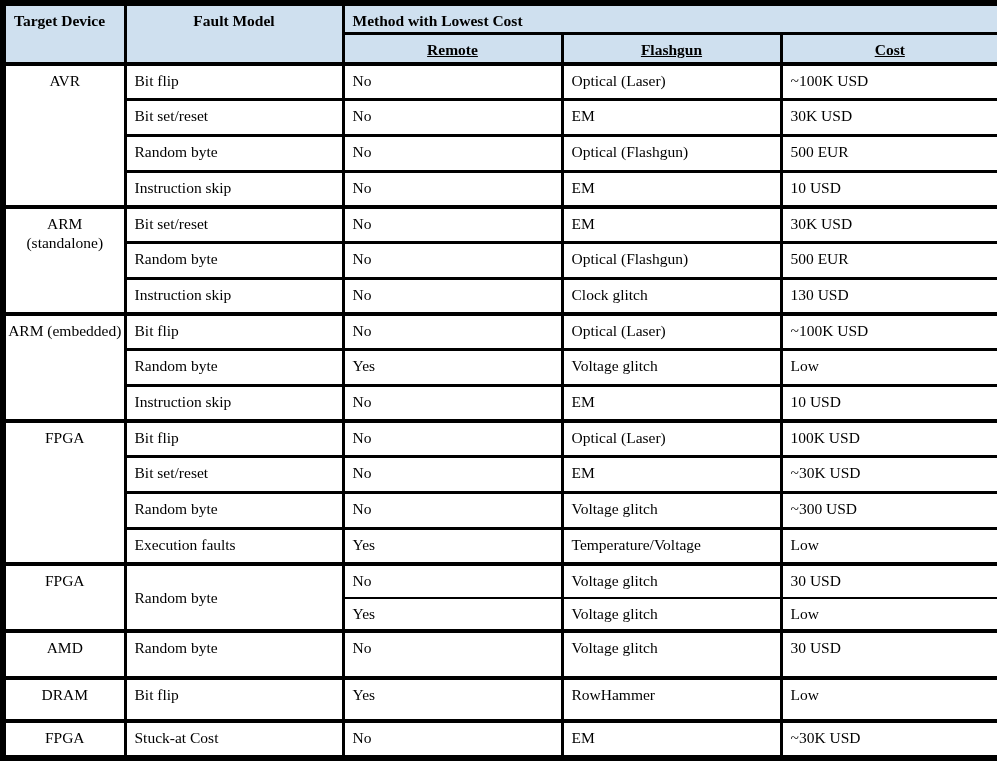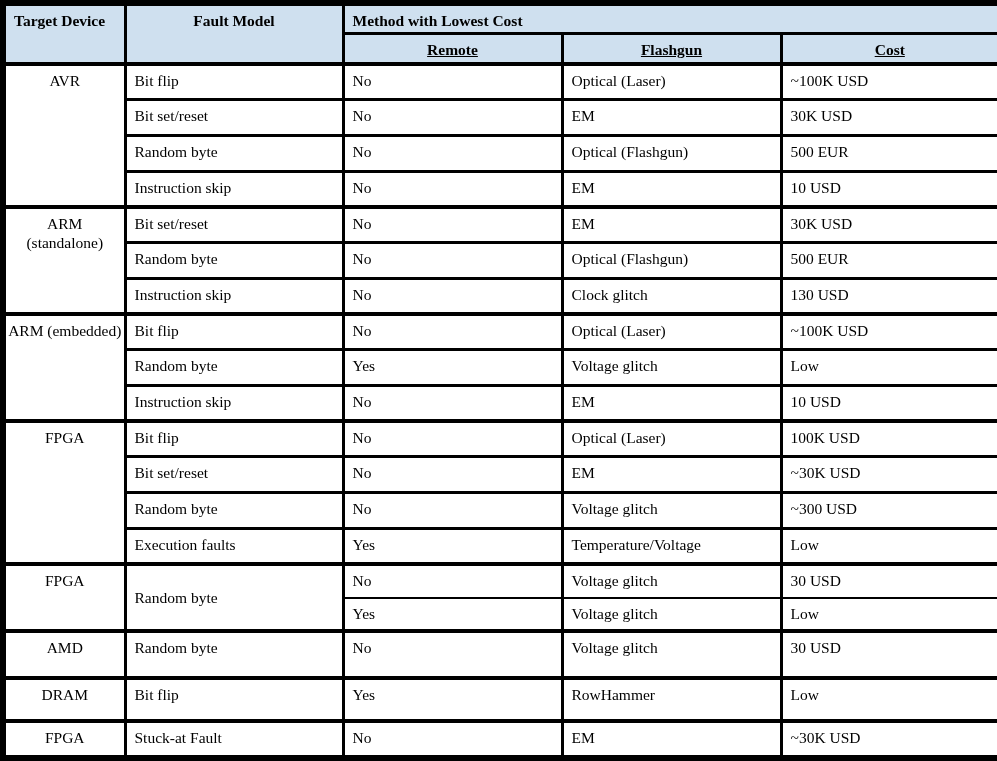--- a/index.html
+++ b/index.html
@@ -210,20 +210,20 @@
       <tr class="rdrm group-start">
         <td class="device">DRAM</td>
         <td>Bit flip</td>
         <td>Yes</td>
         <td>RowHammer</td>
         <td>Low</td>
       </tr>
 
       <tr class="rtrn group-start">
         <td class="device">FPGA</td>
-        <td>Stuck-at Fault</td>
+        <td>Stuck-at Cost</td>
         <td>No</td>
         <td>EM</td>
         <td>~30K USD</td>
       </tr>
     </tbody>
   </table>
 </div>
 
 </body></html>

